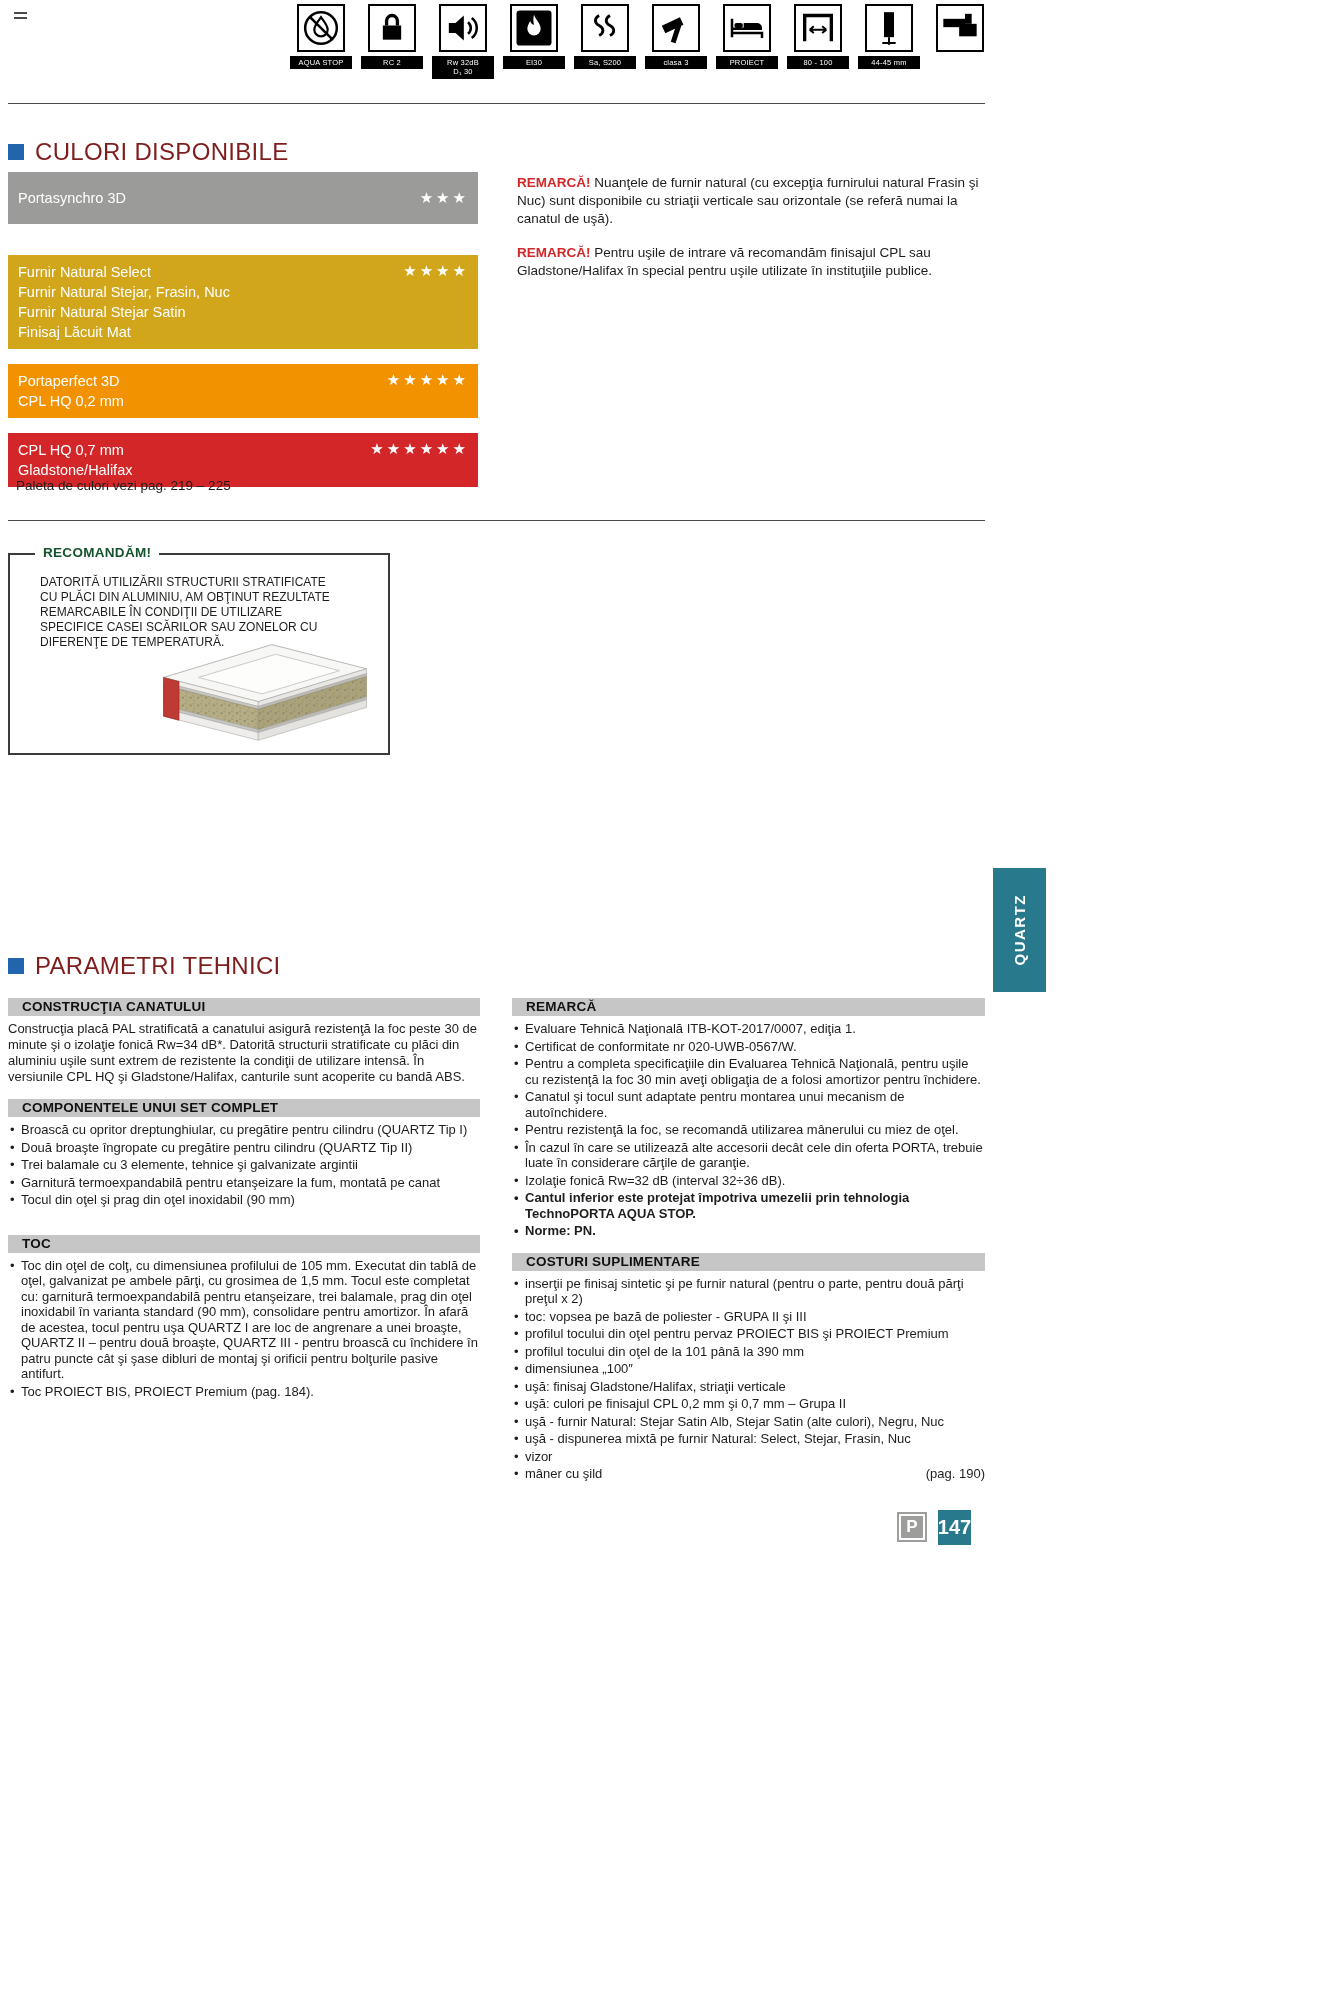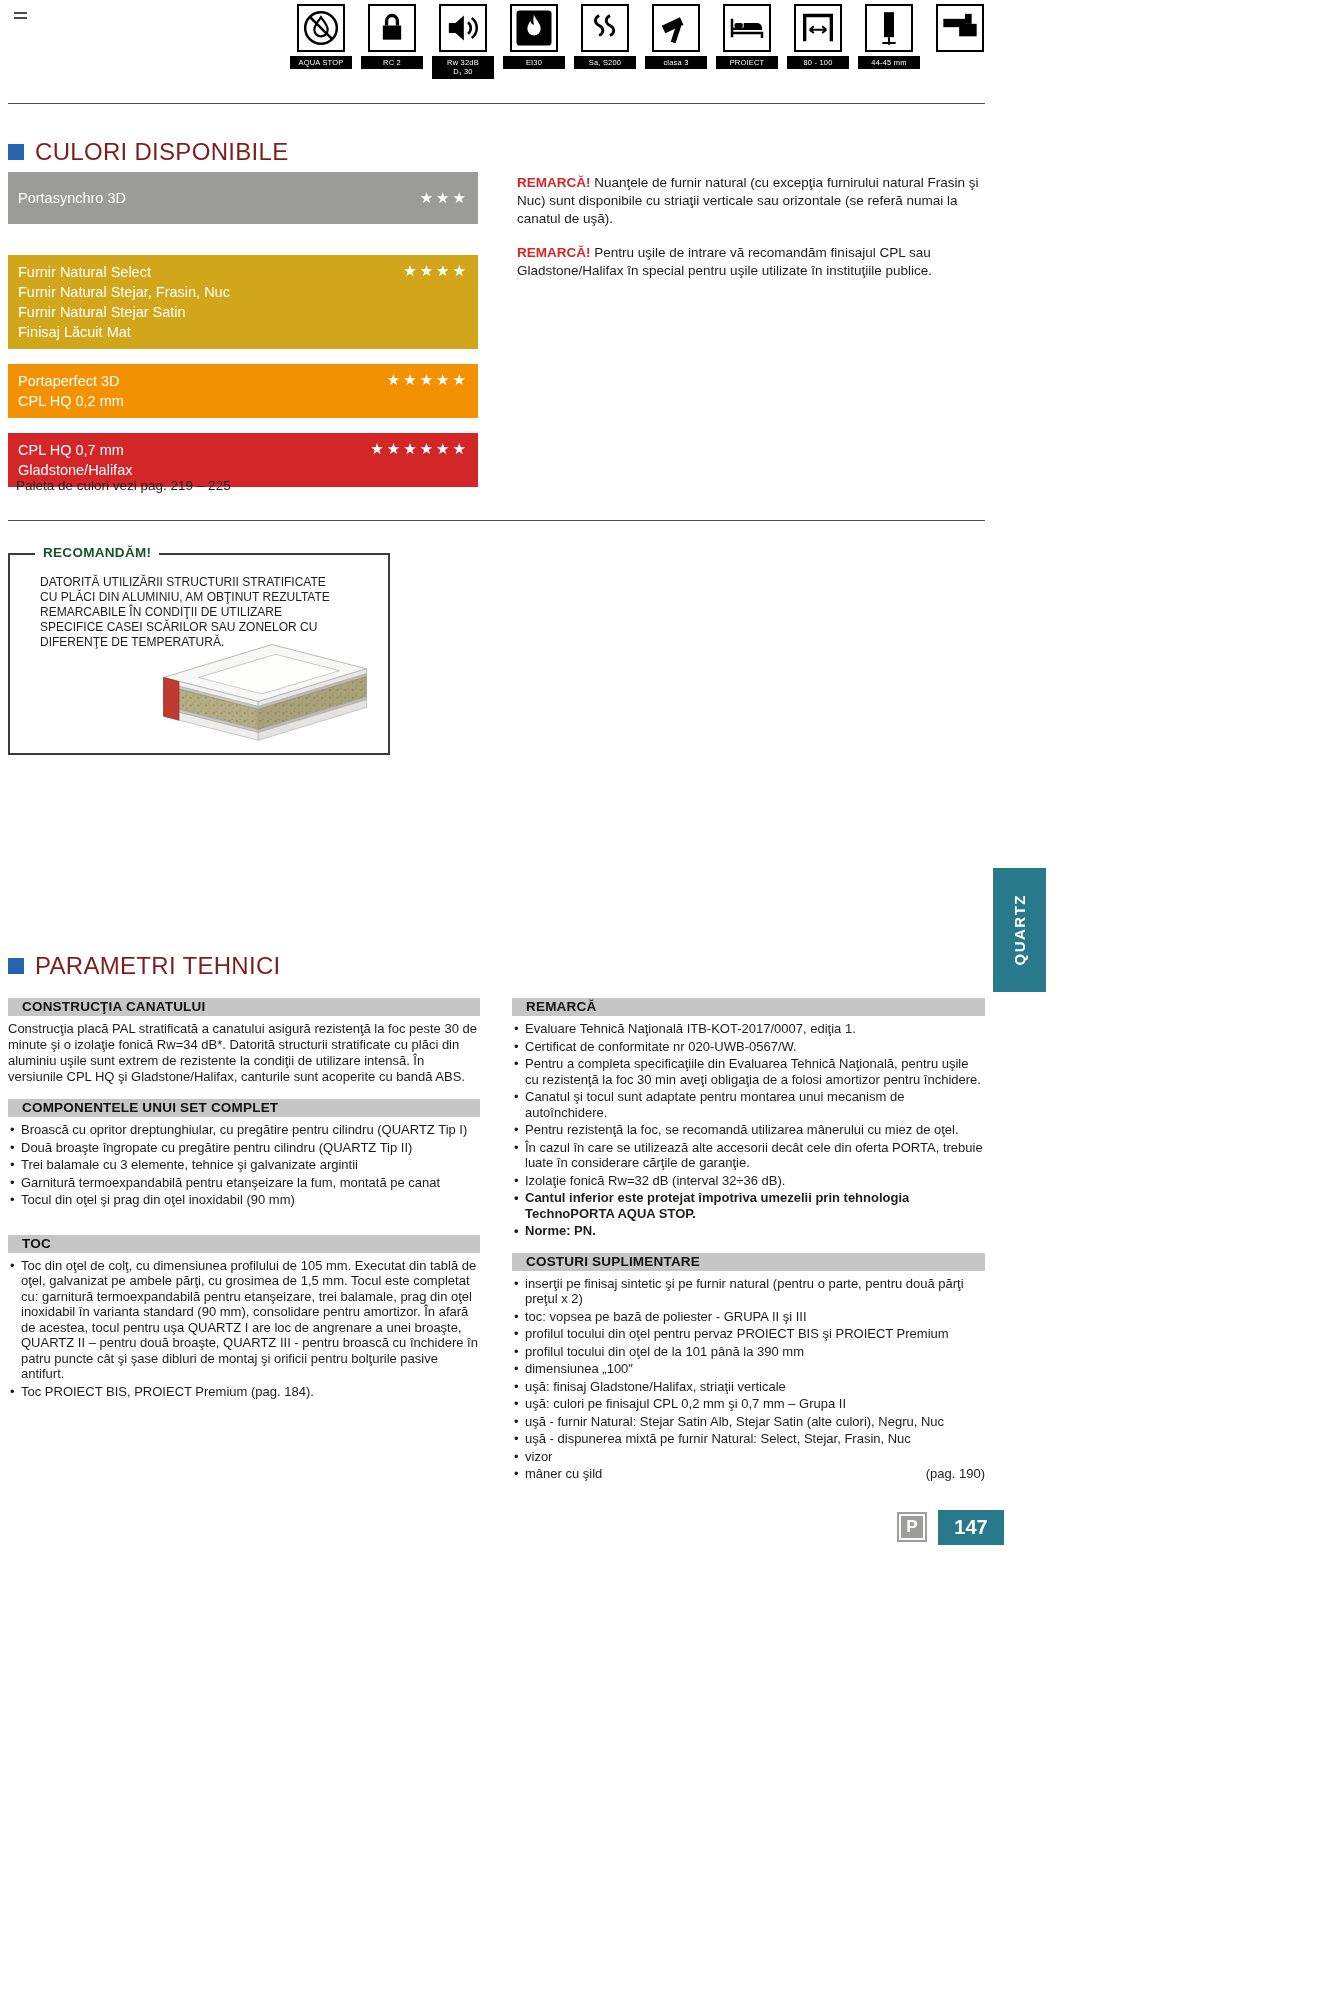--- a/index.html
+++ b/index.html
@@ -69,21 +69,21 @@
   .bullets li{position:relative;padding-left:13px;font-size:13px;line-height:15.5px;margin-bottom:2px;}
   .bullets li::before{content:"•";position:absolute;left:2px;}
   .bullets li.bold{font-weight:bold;}
   .note-right{float:right;}
 
   
   #p-logo{position:absolute;left:897px;top:1512px;width:30px;height:30px;background:#9d9d9c;
           display:flex;align-items:center;justify-content:center;}
   #p-logo span{color:#fff;font-weight:bold;font-size:17px;border:2px solid #fff;
                width:22px;height:22px;display:flex;align-items:center;justify-content:center;}
-  #page-number{position:absolute;left:938px;top:1510px;width:66px;height:35px;
+  #page-number{position:absolute;left:938px;top:1510px;width:33px;height:35px;
                display:flex;align-items:center;justify-content:center;color:#fff;
                font-size:20px;font-weight:bold;}
 </style>
 </head>
 <body>
 
 <div class="page">
 
   <div id="menu">
     <span></span>

